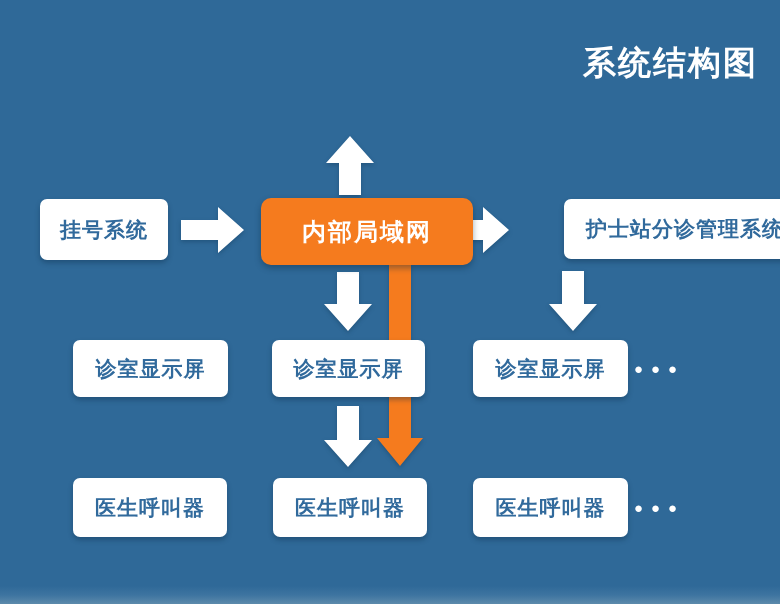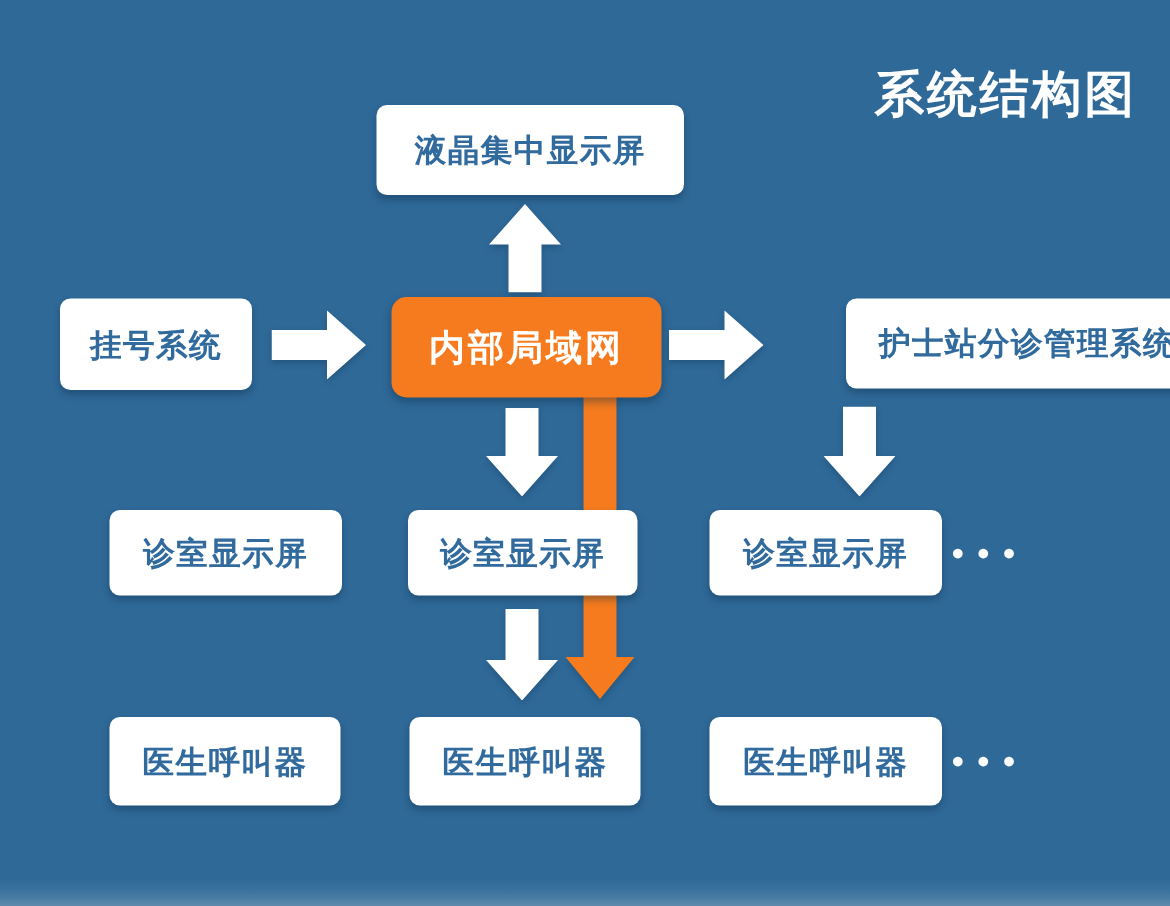--- a/index.html
+++ b/index.html
@@ -23,21 +23,21 @@
     box-shadow:0 3px 6px rgba(8,40,66,.4);
   }
   .arrow{position:absolute;filter:drop-shadow(0 2px 2px rgba(8,40,66,.30));}
   .dots{
     position:absolute;display:flex;align-items:center;color:#FFFFFF;
     font-size:15px;letter-spacing:8px;font-weight:bold;
   }
   
   #box-lcd        {left:251px;top:70px;width:205px;height:60px;}
   #box-reg        {left:40px;top:199px;width:128px;height:61px;}
-  #box-lan        {left:261px;top:198px;width:180px;height:67px;}
+  #box-lan        {left:261px;top:198px;width:212px;height:67px;}
   #box-nurse      {left:516px;top:199px;width:242px;height:60px;margin-left:48px;}
   #box-room-l     {left:73px;top:340px;width:155px;height:57px;}
   #box-room-c     {left:272px;top:340px;width:153px;height:57px;}
   #box-room-r     {left:473px;top:340px;width:155px;height:57px;}
   #box-pager-l    {left:73px;top:478px;width:154px;height:59px;}
   #box-pager-c    {left:273px;top:478px;width:154px;height:59px;}
   #box-pager-r    {left:473px;top:478px;width:155px;height:59px;}
   
   #arr-up-lcd     {left:326px;top:136px;}
   #arr-right-reg  {left:181px;top:207px;}
@@ -78,21 +78,20 @@
   </svg>
 
   <svg id="arr-down-nurse" class="arrow" width="48" height="60" viewBox="0 0 48 60">
     <polygon points="13,0 35,0 35,33 48,33 24,60 0,33 13,33" fill="#FFFFFF"></polygon>
   </svg>
 
   <svg id="arr-down-room" class="arrow" width="48" height="61" viewBox="0 0 48 61">
     <polygon points="13,0 35,0 35,34 48,34 24,61 0,34 13,34" fill="#FFFFFF"></polygon>
   </svg>
 
-  <div id="box-lcd" class="box">液晶集中显示屏</div>
 
   <div id="box-reg" class="box">挂号系统</div>
 
   <div id="box-lan" class="box box-orange">内部局域网</div>
 
   <div id="box-nurse" class="box">护士站分诊管理系统</div>
 
   <div id="box-room-l" class="box">诊室显示屏</div>
 
   <div id="box-room-c" class="box">诊室显示屏</div>

